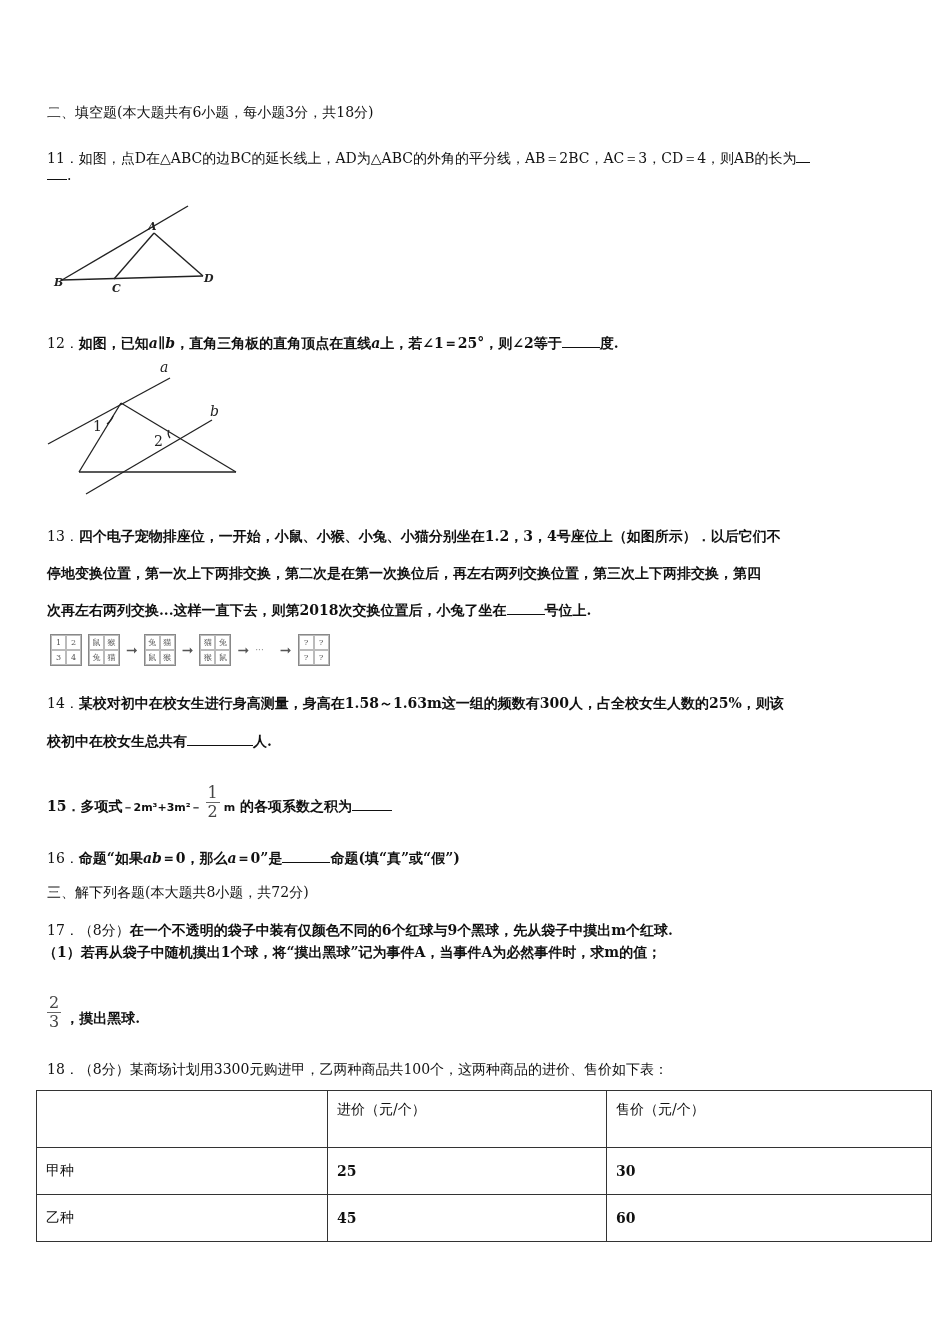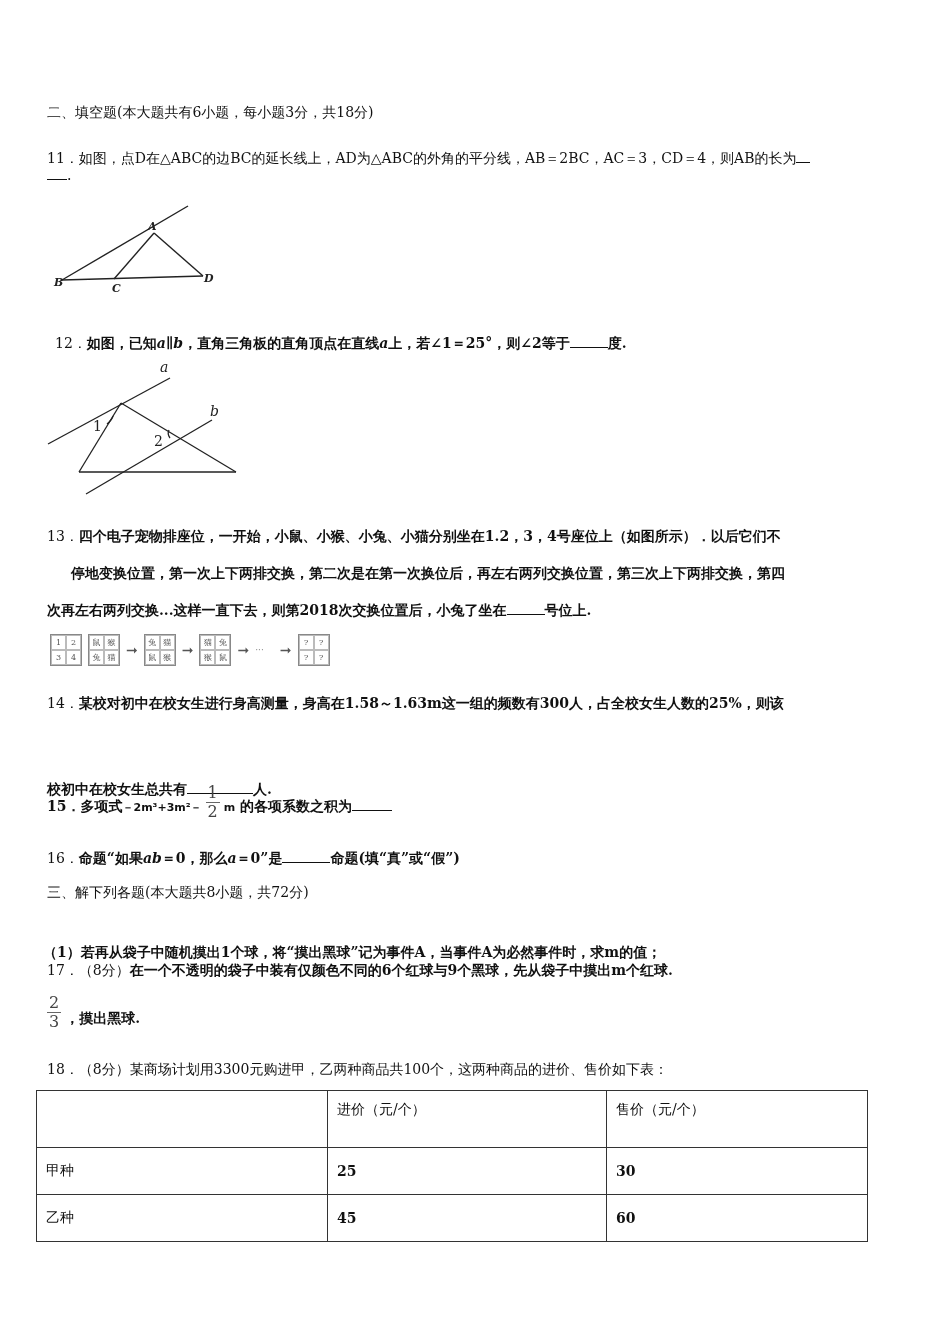--- a/index.html
+++ b/index.html
@@ -11,21 +11,21 @@
   .line { position: absolute; left: 47px; font-size: 14px; line-height: 20px; white-space: nowrap; }
   .b { font-weight: bold; }
   .it { font-style: italic; }
   .blank { display: inline-block; border-bottom: 1px solid #111; height: 13px; vertical-align: baseline; }
   .frac { display: inline-flex; flex-direction: column; align-items: center; vertical-align: middle; font-family: "DejaVu Serif", serif; font-weight: normal; color: #444; font-size: 16px; line-height: 18px; margin: 0 4px; position: relative; top: -4px; }
   .frac .num { padding: 0 2px; border-bottom: 1px solid #666; }
   .frac .den { padding: 0 2px; }
   .sans { font-family: "DejaVu Sans", "Liberation Sans", sans-serif; font-weight: bold; font-size: 11px; }
   .fig { position: absolute; }
   table.price {
-    position: absolute; left: 36px; top: 1090px; width: 832px;
+    position: absolute; left: 36px; top: 1090px; width: 896px;
     border-collapse: collapse; font-size: 14px;
   }
   table.price td {
     border: 1px solid #333; height: 46px; padding: 0 9px; vertical-align: middle;
     font-family: "DejaVu Serif", serif;
   }
   table.price tr:first-child td { vertical-align: top; padding-top: 10px; }
   table.price td.c1 { width: 272px; }
   table.price td.c2 { width: 260px; }
   table.price td.num { font-weight: bold; }
@@ -52,21 +52,21 @@
     <line x1="106" y1="33" x2="155" y2="76"></line>
   </g>
   <g font-family="DejaVu Serif, serif" font-style="italic" font-weight="bold" font-size="11" fill="#222">
     <text x="100" y="30">A</text>
     <text x="6" y="86">B</text>
     <text x="64" y="92">C</text>
     <text x="156" y="82">D</text>
   </g>
 </svg>
 
-<div class="line b" style="top:333px;margin-left:8px;">
+<div class="line b" style="top:333px;">
   <span style="font-weight:normal">12．</span><span>如图，已知</span><span class="it">a</span><span class="it">∥</span><span class="it">b</span><span>，直角三角板的直角顶点在直线</span><span class="it">a</span><span>上，若∠1＝25°，则∠2等于</span><span class="blank" style="width:38px;"></span><span>度.</span>
 </div>
 
 <svg class="fig" style="left:44px;top:360px;" width="205" height="140" viewBox="0 0 205 140">
   <g stroke="#222" stroke-width="1.3" fill="none">
     <line x1="4" y1="84" x2="126" y2="18"></line>
     <line x1="42" y1="134" x2="168" y2="60"></line>
     <line x1="77" y1="43" x2="35" y2="112"></line>
     <line x1="77" y1="43" x2="192" y2="112"></line>
     <line x1="35" y1="112" x2="192" y2="112"></line>
@@ -77,21 +77,21 @@
     <text x="116" y="12" font-style="italic">a</text>
     <text x="166" y="56" font-style="italic">b</text>
     <text x="49" y="71">1</text>
     <text x="110" y="86">2</text>
   </g>
 </svg>
 
 <div class="line b" style="top:526px;">
   <span style="font-weight:normal">13．</span><span>四个电子宠物排座位，一开始，小鼠、小猴、小兔、小猫分别坐在1.2，3，4号座位上（如图所示）．以后它们不</span>
 </div>
-<div class="line b" style="top:563px;margin-left:24px;">停地变换位置，第一次上下两排交换，第二次是在第一次换位后，再左右两列交换位置，第三次上下两排交换，第四</div>
+<div class="line b" style="top:563px;">停地变换位置，第一次上下两排交换，第二次是在第一次换位后，再左右两列交换位置，第三次上下两排交换，第四</div>
 <div class="line b" style="top:600px;">
   <span>次再左右两列交换...这样一直下去，则第2018次交换位置后，小兔了坐在</span><span class="blank" style="width:38px;"></span><span>号位上.</span>
 </div>
 
 <div class="fig" style="left:50px;top:634px;display:flex;align-items:center;gap:6px;">
   <div class="grid4">
     <span>1</span>
       <span>2</span>
       <span>3</span>
       <span>4</span>
@@ -123,38 +123,38 @@
     <span>?</span>
       <span>?</span>
       <span>?</span>
       <span>?</span>
   </div>
 </div>
 
 <div class="line b" style="top:693px;">
   <span style="font-weight:normal">14．</span><span>某校对初中在校女生进行身高测量，身高在1.58～1.63m这一组的频数有300人，占全校女生人数的25%，则该</span>
 </div>
-<div class="line b" style="top:731px;margin-top:48px;">
+<div class="line b" style="top:731px;">
   <span>校初中在校女生总共有</span><span class="blank" style="width:66px;"></span><span>人.</span>
 </div>
 
 <div class="line b" style="top:788px;">
   <span style="font-weight:bold">15．</span><span>多项式</span><span class="sans">－2m³+3m²－</span><span class="frac">
       <span class="num">1</span>
       <span class="den">2</span>
     </span><span class="sans">m</span> <span>的各项系数之积为</span><span class="blank" style="width:40px;"></span>
 </div>
 
 <div class="line b" style="top:848px;text-align:right;">
   <span style="font-weight:normal">16．</span><span>命题“如果</span><span class="it">ab</span><span>＝0，那么</span><span class="it">a</span><span>＝0”是</span><span class="blank" style="width:48px;"></span><span>命题(填“真”或“假”)</span>
 </div>
 
 <div class="line" style="top:882px;">三、解下列各题(本大题共8小题，共72分)</div>
 
-<div class="line" style="top:960px;text-align:center;">
+<div class="line" style="top:920px;text-align:center;">
   <span>17．</span><span>（8分）</span><span class="b">在一个不透明的袋子中装有仅颜色不同的6个红球与9个黑球，先从袋子中摸出m个红球.</span>
 </div>
 <div class="line b" style="top:942px;left:43px;">（1）若再从袋子中随机摸出1个球，将“摸出黑球”记为事件A，当事件A为必然事件时，求m的值；</div>
 <div class="line b" style="top:1000px;left:43px;">
   <span class="frac" style="top:-6px;">
       <span class="num">2</span>
       <span class="den">3</span>
     </span><span>，摸出黑球.</span>
 </div>
 

